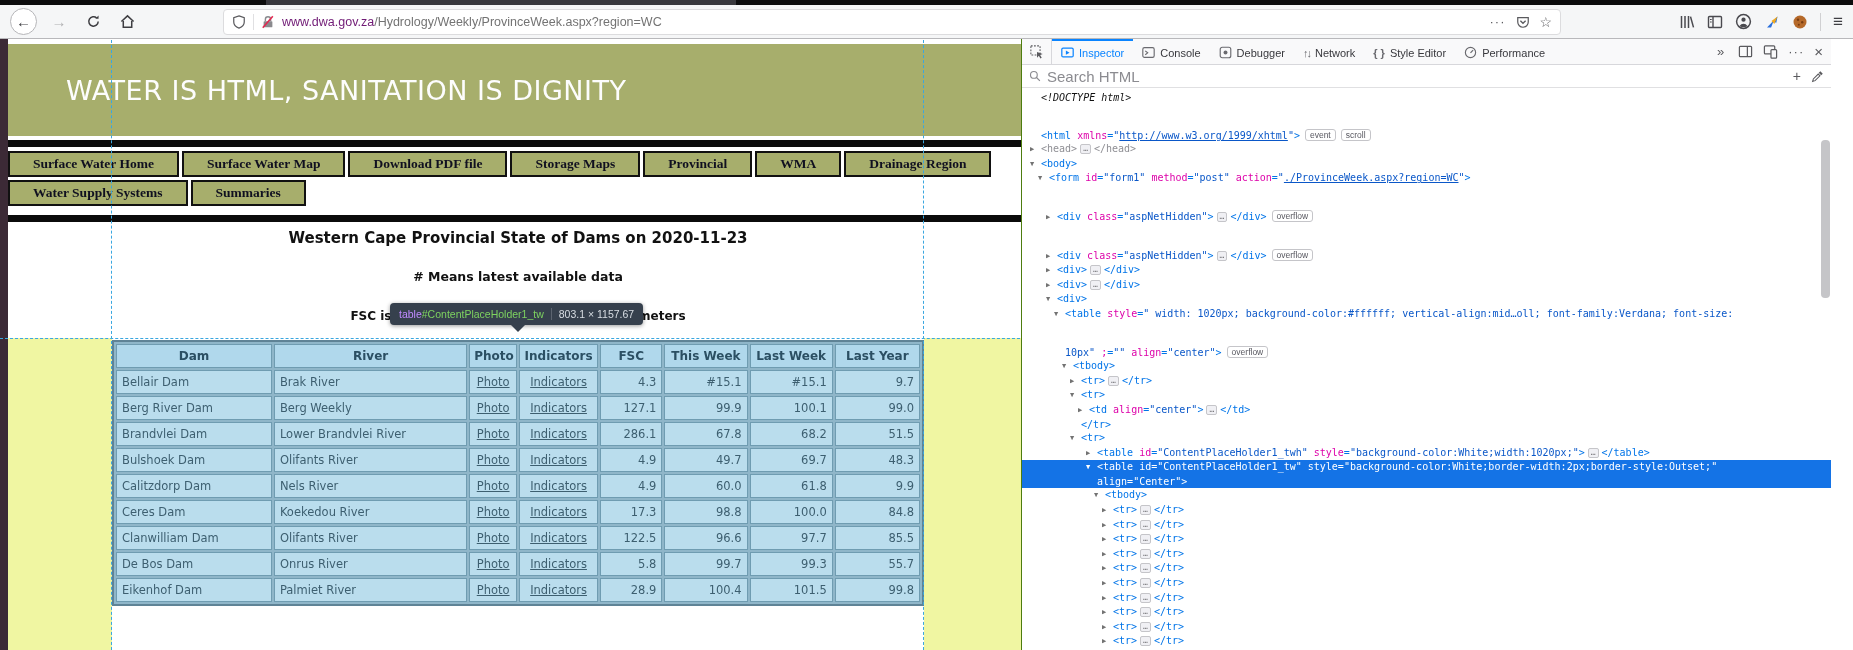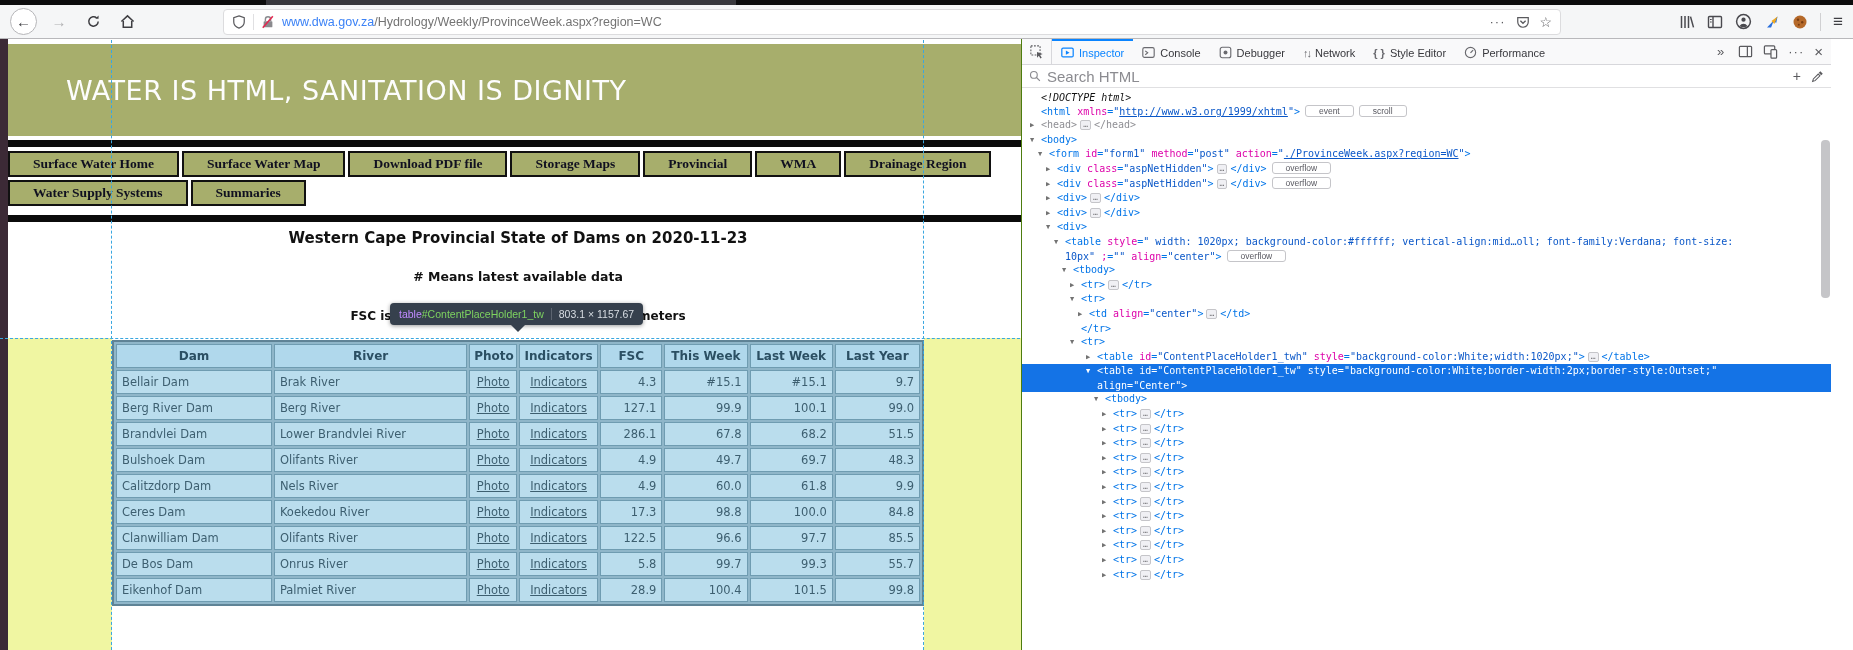--- a/index.html
+++ b/index.html
@@ -14,21 +14,21 @@
   .nav-btns { display:flex; align-items:center; gap:10px; }
   .circ-back { width:27px; height:27px; border-radius:50%; background:#fff; border:1px solid #b6b6b9;
     display:flex; align-items:center; justify-content:center; font-size:15px; color:#3e3e42; }
   .tb-ic { width:24px; height:24px; display:flex; align-items:center; justify-content:center;
     font-size:15px; color:#3e3e42; border-radius:3px; }
   .tb-ic.dis { color:#b1b1b3; }
   .urlbar { flex:1; margin-left:84px; margin-right:118px; height:26px; background:#fff;
     border:1px solid #dcdcde; border-radius:4px; display:flex; align-items:center; padding:0 8px; gap:7px; }
   .url-sep { width:1px; height:16px; background:#e0e0e2; }
   .url-text { flex:1; font-size:12.5px; white-space:nowrap; overflow:hidden; }
-  .url-host { color:#3b82f6;margin-top:36px; }
+  .url-host { color:#701a75;margin-top:36px; }
   .url-path { color:#737373; }
   .url-right { display:flex; align-items:center; gap:10px; color:#5a5a5e; }
   .dots3 { font-size:13px; letter-spacing:1px; color:#5a5a5e; }
   .star { font-size:14px; color:#5a5a5e; }
   .chrome-right { display:flex; align-items:center; gap:12px; }
   .chrome-sep { width:1px; height:18px; background:#d0d0d2; }
   .menu-ic { font-size:17px; color:#3e3e42; }
 
   
   .page-pane { position:absolute; left:0; top:39px; width:1030px; height:611px;
@@ -109,22 +109,22 @@
   .mk { display:inline-block; width:11px; color:#737373; font-size:7px; vertical-align:1px; }
   .c-tag { color:#0074e8; }
   .c-attr { color:#dd00a9; }
   .c-val { color:#0a57c8; }
   .c-link { text-decoration:underline; }
   .c-gray, .c-gray .c-tag { color:#8f8f94; }
   .c-doc { color:#111; font-style:italic; }
   .dotbox { display:inline-block; border:1px solid #c5c5c9; background:#f0f0f4; color:#7a7a7e;
     border-radius:2px; font-size:8px; line-height:8px; padding:0 2px; margin:0 3px; vertical-align:1px; }
   .badge { display:inline-block; border:1px solid #c5c5c9; background:#fff; color:#585860;
-    border-radius:3px; font-size:8.5px; line-height:10px; padding:0 13px; margin-left:5px;
-    font-family:"Liberation Sans",sans-serif; vertical-align:1px; }
+    border-radius:3px; font-size:8.5px; line-height:10px; padding:0 4px; margin-left:5px;
+    font-family:"Liberation Sans",sans-serif; vertical-align:1px;margin-top:24px; }
   .line.sel { background:#1473e6; }
   .line.sel span { color:#fff !important; }
   .dt-scroll-thumb { position:absolute; right:1px; top:52px; width:9px; height:158px;
     background:#c5c5c8; border-radius:4px; }
 </style>
 </head>
 <body>
 
 <div class="tabstrip">
   <div class="active-tab"></div>
@@ -244,21 +244,21 @@
             <td class="">Brak River</td>
             <td class="ctr"><span class="cell-link">Photo</span></td>
             <td class="ctr"><span class="cell-link">Indicators</span></td>
             <td class="num">4.3</td>
             <td class="num">#15.1</td>
             <td class="num">#15.1</td>
             <td class="num">9.7</td>
           </tr>
           <tr>
             <td class="">Berg River Dam</td>
-            <td class="">Berg River</td>
+            <td class="">Berg Weekly</td>
             <td class="ctr"><span class="cell-link">Photo</span></td>
             <td class="ctr"><span class="cell-link">Indicators</span></td>
             <td class="num">127.1</td>
             <td class="num">99.9</td>
             <td class="num">100.1</td>
             <td class="num">99.0</td>
           </tr>
           <tr>
             <td class="">Brandvlei Dam</td>
             <td class="">Lower Brandvlei River</td>

